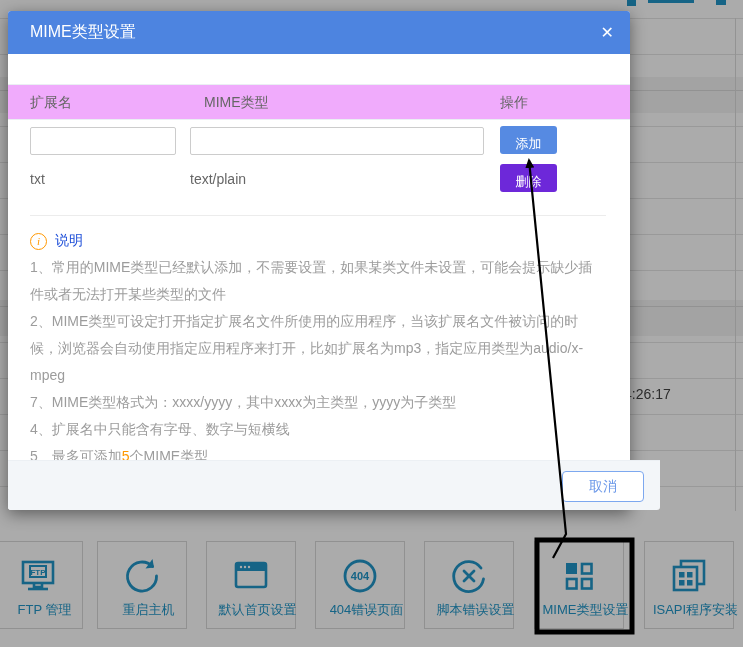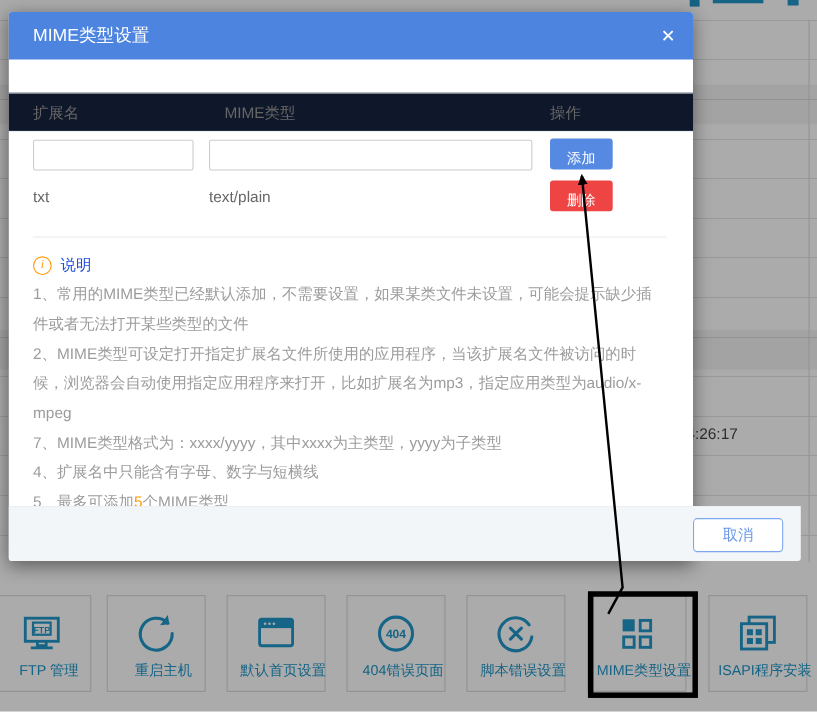--- a/index.html
+++ b/index.html
@@ -28,47 +28,47 @@
 
   
   .modal{position:absolute;left:8px;top:11px;width:622px;height:499px;background:#fff;
     box-shadow:0 4px 16px rgba(0,0,0,0.45);border-radius:3px;}
   .modal-header{position:absolute;left:0;top:0;right:0;height:43px;background:#4d84e0;
     border-radius:3px 3px 0 0;display:flex;align-items:center;}
   .modal-title{color:#fff;font-size:16px;margin-left:22px;}
   .modal-close{position:absolute;right:16px;top:0;height:43px;display:flex;align-items:center;
     color:#fff;font-size:16px;font-weight:bold;cursor:pointer;}
 
-  .thead{position:absolute;left:0;top:73px;width:622px;height:36px;background:#0f172a;
+  .thead{position:absolute;left:0;top:73px;width:622px;height:36px;background:#f0abfc;
     border-top:1px solid #eaeff3;border-bottom:1px solid #eaeff3;box-sizing:border-box;}
   .th{position:absolute;top:9px;font-size:14px;color:#666;}
   .th-ext{left:22px;} .th-mime{left:196px;} .th-op{left:492px;}
 
   .txt-input{position:absolute;top:116px;height:28px;border:1px solid #ccc;border-radius:2px;
     box-sizing:border-box;font-size:13px;padding:0 6px;outline:none;background:#fff;}
   .in-ext{left:22px;width:146px;} .in-mime{left:182px;width:294px;}
 
   .btn{position:absolute;left:492px;width:57px;height:28px;border:none;border-radius:3px;
     color:#fff;font-size:13px;text-align:center;line-height:28px;cursor:pointer;padding:4px;}
   .btn-add{top:115px;background:#568ae2;}
-  .btn-del{top:153px;background:#ef4444;}
+  .btn-del{top:153px;background:#6d28d9;}
 
   .cell{position:absolute;font-size:14px;color:#666;top:160px;}
   .cell-ext{left:22px;} .cell-mime{left:182px;}
 
   .info{position:absolute;left:22px;top:204px;width:576px;border-top:1px solid #ececec;}
   .info-head{display:flex;align-items:center;margin-top:16px;margin-bottom:4px;}
   .info-i{width:15px;height:15px;border:1px solid #ff9800;border-radius:50%;color:#ff9800;
     font-size:11px;font-style:italic;font-family:"Liberation Serif","DejaVu Serif",serif;
     display:flex;align-items:center;justify-content:center;margin-right:8px;}
   .info-title{color:#1d4ed8;font-size:14px;}
   .note{font-size:14px;color:#9c9c9c;line-height:27px;width:568px;}
   .note-hl{color:#ff9800;}
 
-  .modal-footer{position:absolute;left:0;top:449px;width:720px;height:50px;background:#f3f6f9;
+  .modal-footer{position:absolute;left:0;top:449px;width:652px;height:50px;background:#f3f6f9;
     border-top:1px solid #ecf0f4;box-sizing:border-box;border-radius:0 0 3px 3px;text-decoration:underline;}
   .btn-cancel{position:absolute;right:16px;top:10px;width:82px;height:31px;background:#fff;
     border:1px solid #7da8ef;border-radius:4px;color:#6a97e8;font-size:14px;cursor:pointer;}
 
   
   .annot{position:absolute;inset:0;pointer-events:none;}
 </style>
 </head>
 <body>
 

